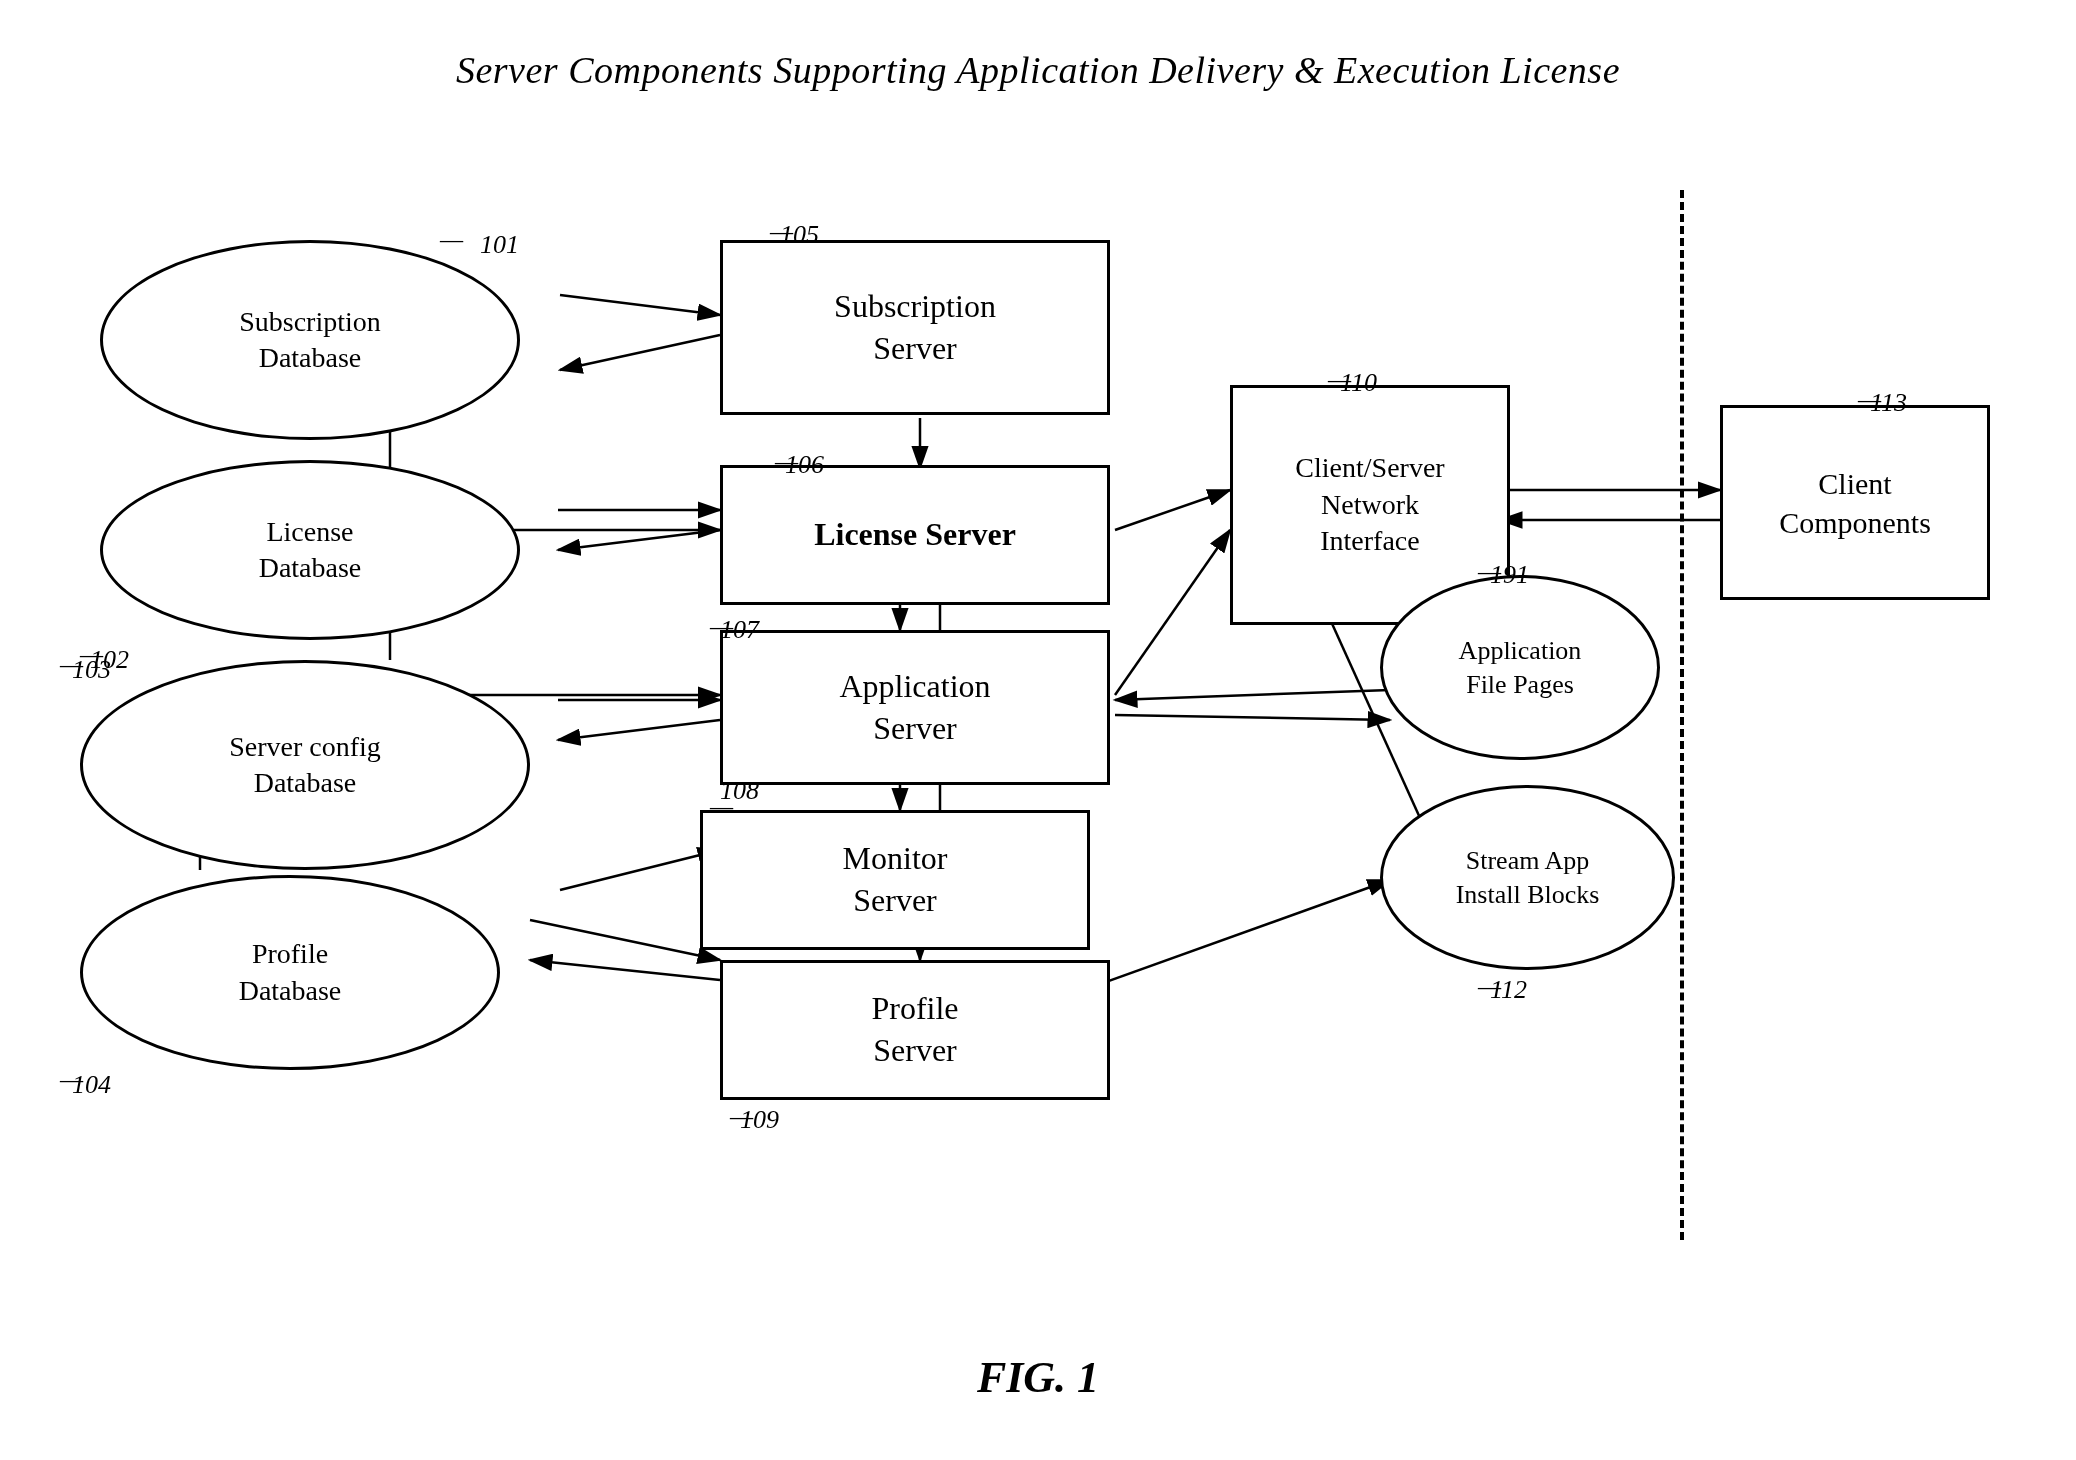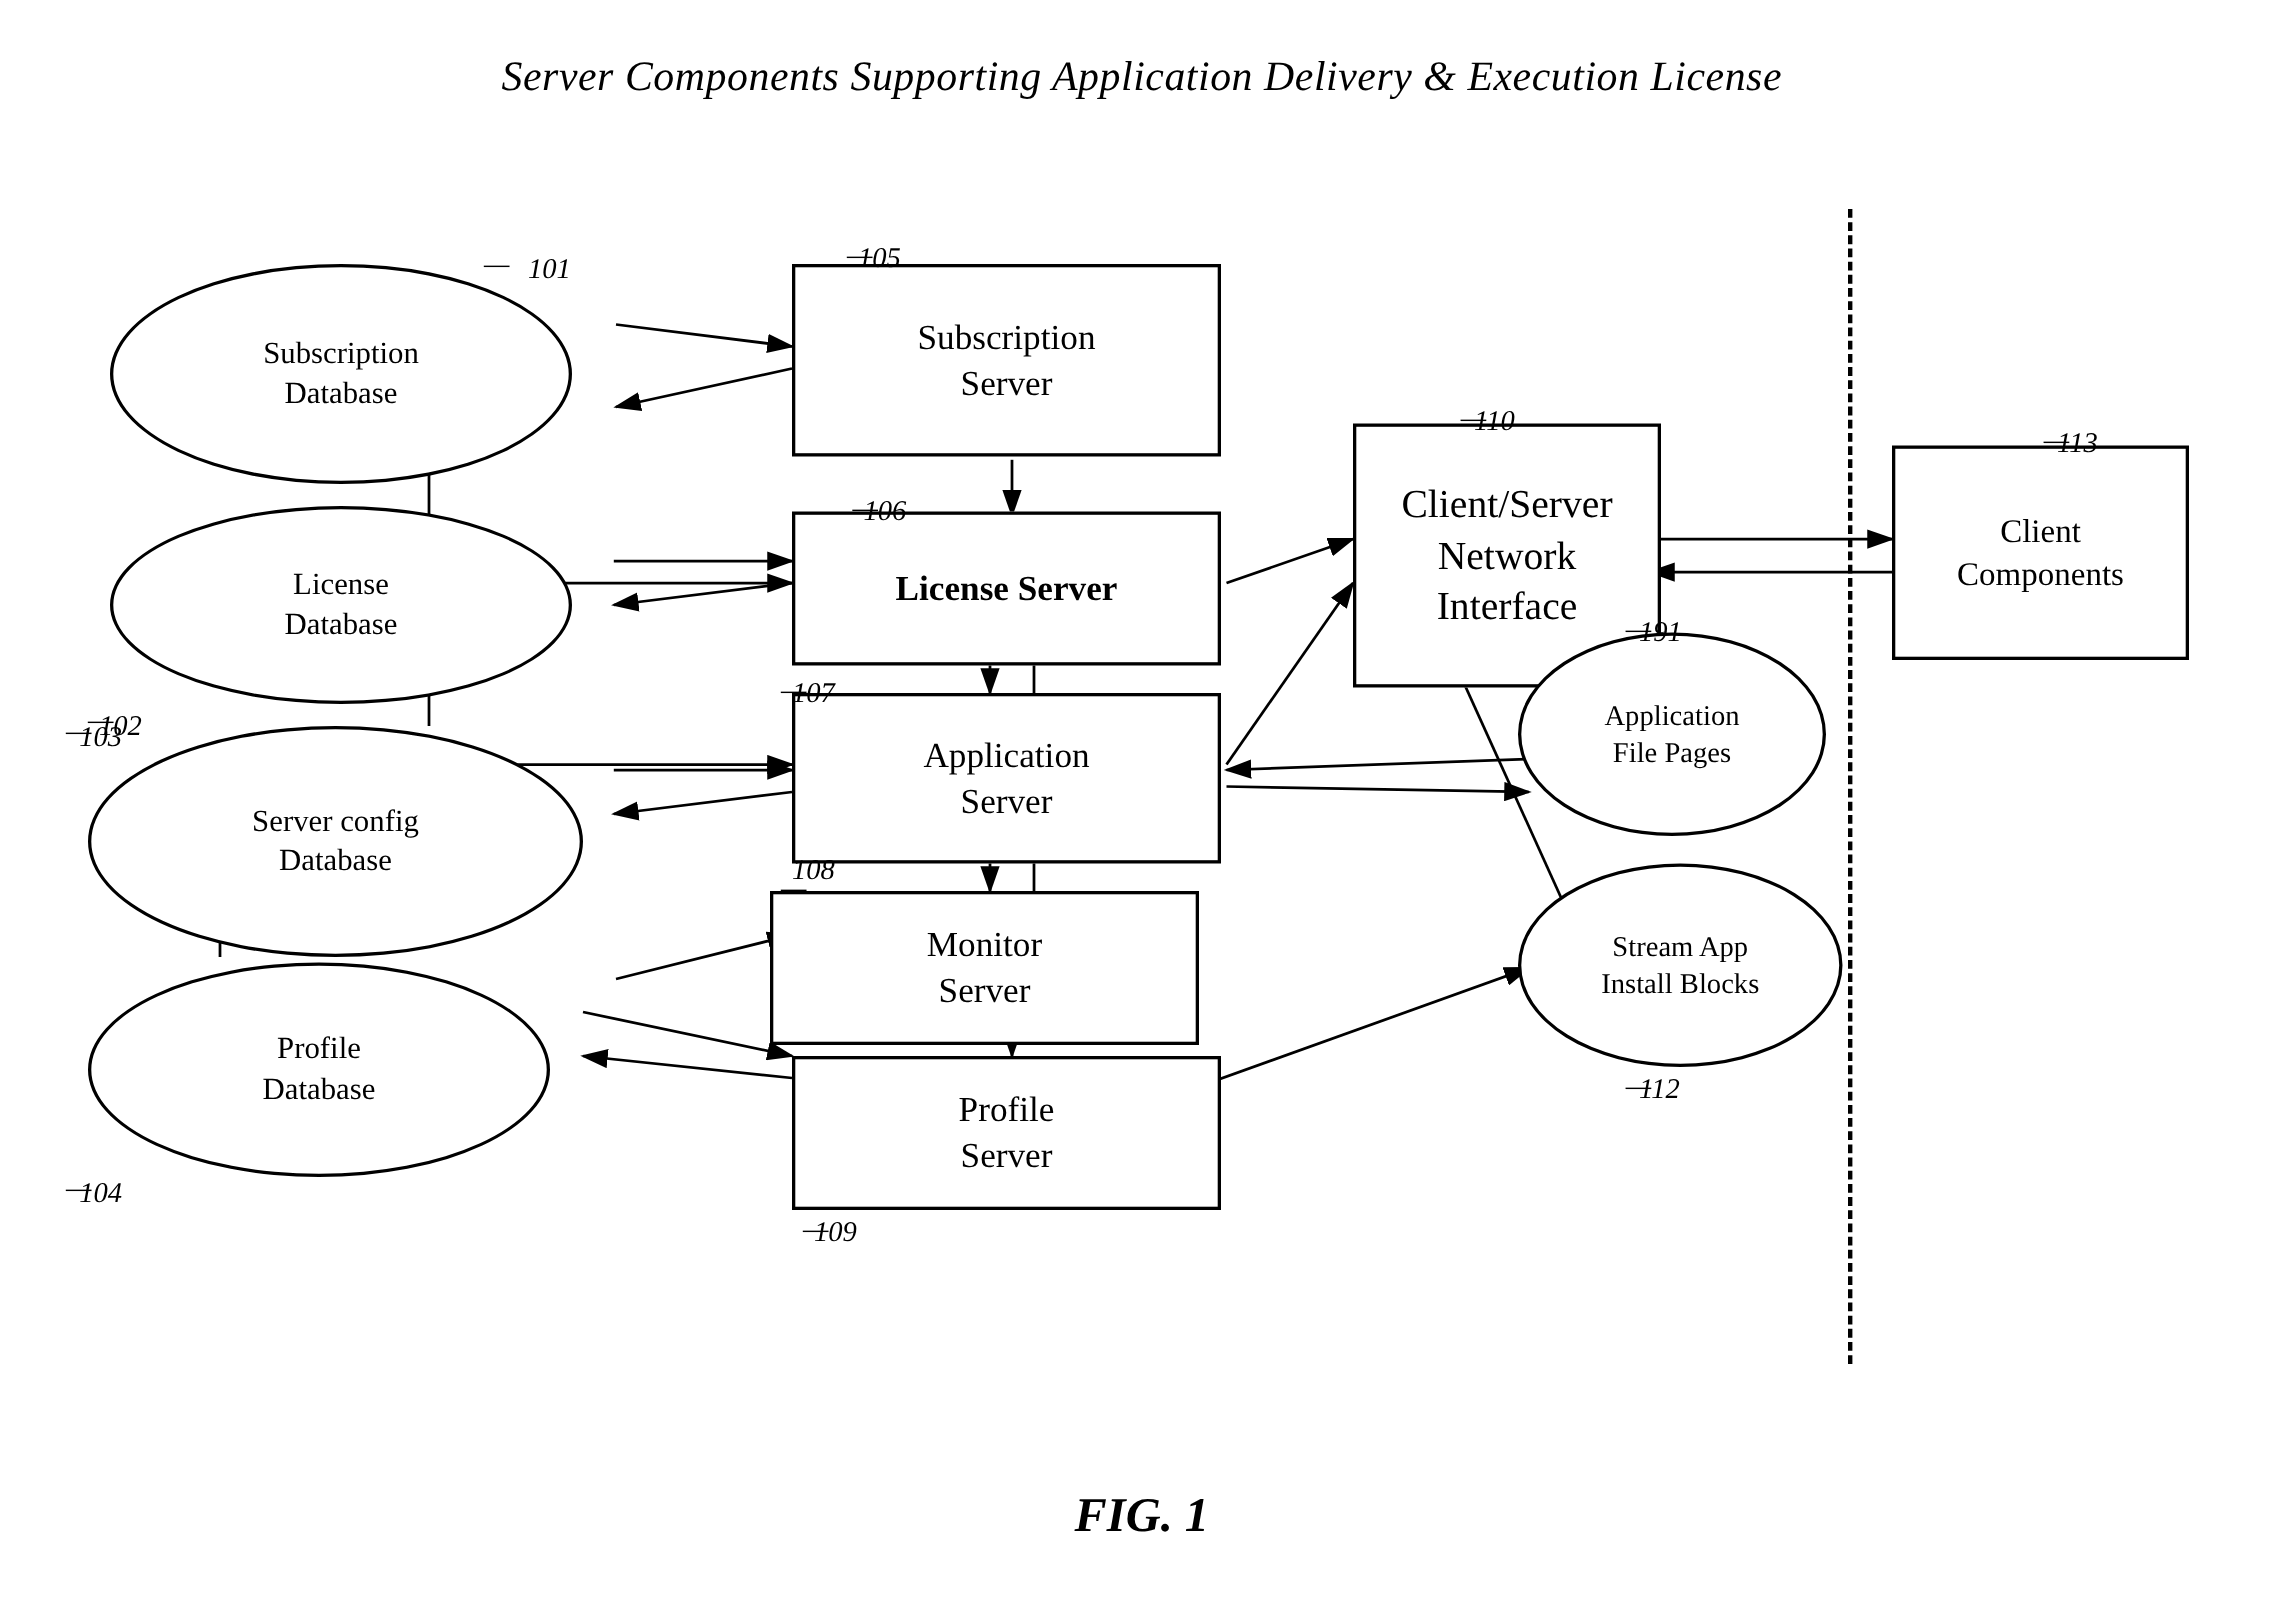--- a/index.html
+++ b/index.html
@@ -209,21 +209,21 @@
   <div class="ref" style="left:720px; top:656px;">108</div>
   <div class="ref" style="left:710px; top:672px;">—</div>
 
   <div class="box" style="left:720px; top:840px; width:390px; height:140px; font-size:32px;">
     <span style="white-space:pre-line;">Profile
 Server</span>
   </div>
   <div class="ref" style="left:740px; top:985px;">109</div>
   <div class="ref" style="left:730px; top:982px;">—</div>
 
-  <div class="box" style="left:1230px; top:265px; width:280px; height:240px; font-size:36px;">
+  <div class="box" style="left:1230px; top:265px; width:280px; height:240px; font-size:28px;">
     <span style="white-space:pre-line;">Client/Server
 Network
 Interface</span>
   </div>
   <div class="ref" style="left:1340px; top:248px;">110</div>
   <div class="ref" style="left:1328px; top:245px;">—</div>
 
   <div class="ellipse" style="left:1380px; top:455px; width:280px; height:185px; font-size:26px;">
     <span style="white-space:pre-line;">Application
 File Pages</span>

